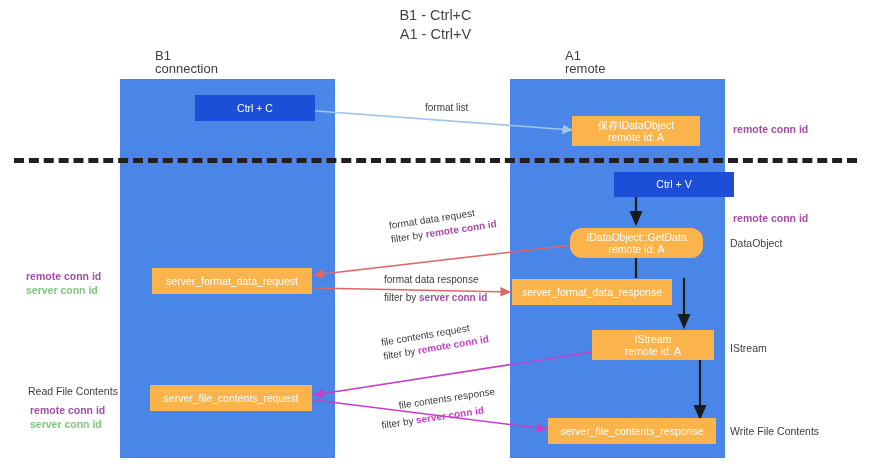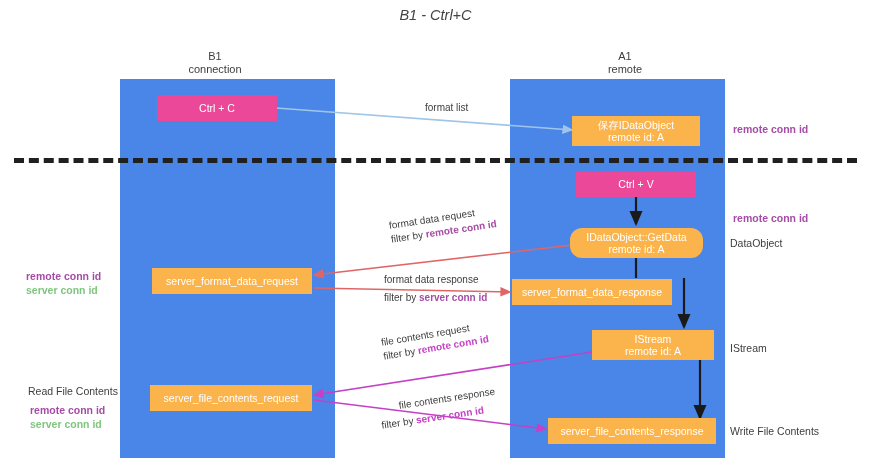--- a/index.html
+++ b/index.html
@@ -5,32 +5,32 @@
   html,body{margin:0;padding:0;}
   body{
     width:871px;height:467px;
     background:#ffffff;
     font-family:"Liberation Sans","DejaVu Sans",sans-serif;
     overflow:hidden;
     position:relative;
   }
   #stage{position:absolute;left:0;top:0;width:871px;height:467px;}
   .lane{position:absolute;background:#4a86e8;}
-  .lane-head{position:absolute;text-align:center;color:#3d3d3d;font-size:11px;line-height:12.5px;}
+  .lane-head{position:absolute;color:#3d3d3d;font-size:13px;line-height:12.5px;}
   .title{
     position:absolute;left:0;top:6px;width:871px;text-align:center;
-    color:#434343;font-size:14.5px;line-height:19px;font-style:italic;
+    color:#434343;font-size:14.5px;line-height:19px;
   }
   .box{
     position:absolute;box-sizing:border-box;
     display:flex;align-items:center;justify-content:center;
     text-align:center;color:#ffffff;font-size:10.5px;line-height:12.5px;
     padding:2px 4px;
   }
-  .box-green{background:#ec4899;}
+  .box-green{background:#1d4ed8;margin-left:38px;}
   .box-orange{background:#fbb34c;}
   .divider{
     position:absolute;left:14px;top:158px;width:843px;height:0;
     border-top:5px dashed #202020;
   }
   .ann{position:absolute;font-size:10.5px;line-height:15px;white-space:nowrap;}
   .ann-purple{color:#a64ca6;font-weight:bold;}
   .ann-green{color:#7fc57f;font-weight:bold;}
   .ann-dark{color:#3d3d3d;}
   .edge-label{
@@ -43,20 +43,21 @@
   .rot-up{transform:rotate(-8.5deg);transform-origin:left top;}
   .rot-up2{transform:rotate(-9.5deg);transform-origin:left top;}
 </style>
 </head>
 <body>
 
 <div id="stage">
 
   <div class="title">
     <div>B1 - Ctrl+C</div>
+    <div>A1 - Ctrl+V</div>
   </div>
 
   <div class="lane-head" style="left:155px;top:50px;width:120px;">
     <div>B1</div>
     <div>connection</div>
   </div>
   <div class="lane-head" style="left:565px;top:50px;width:120px;">
     <div>A1</div>
     <div>remote</div>
   </div>

